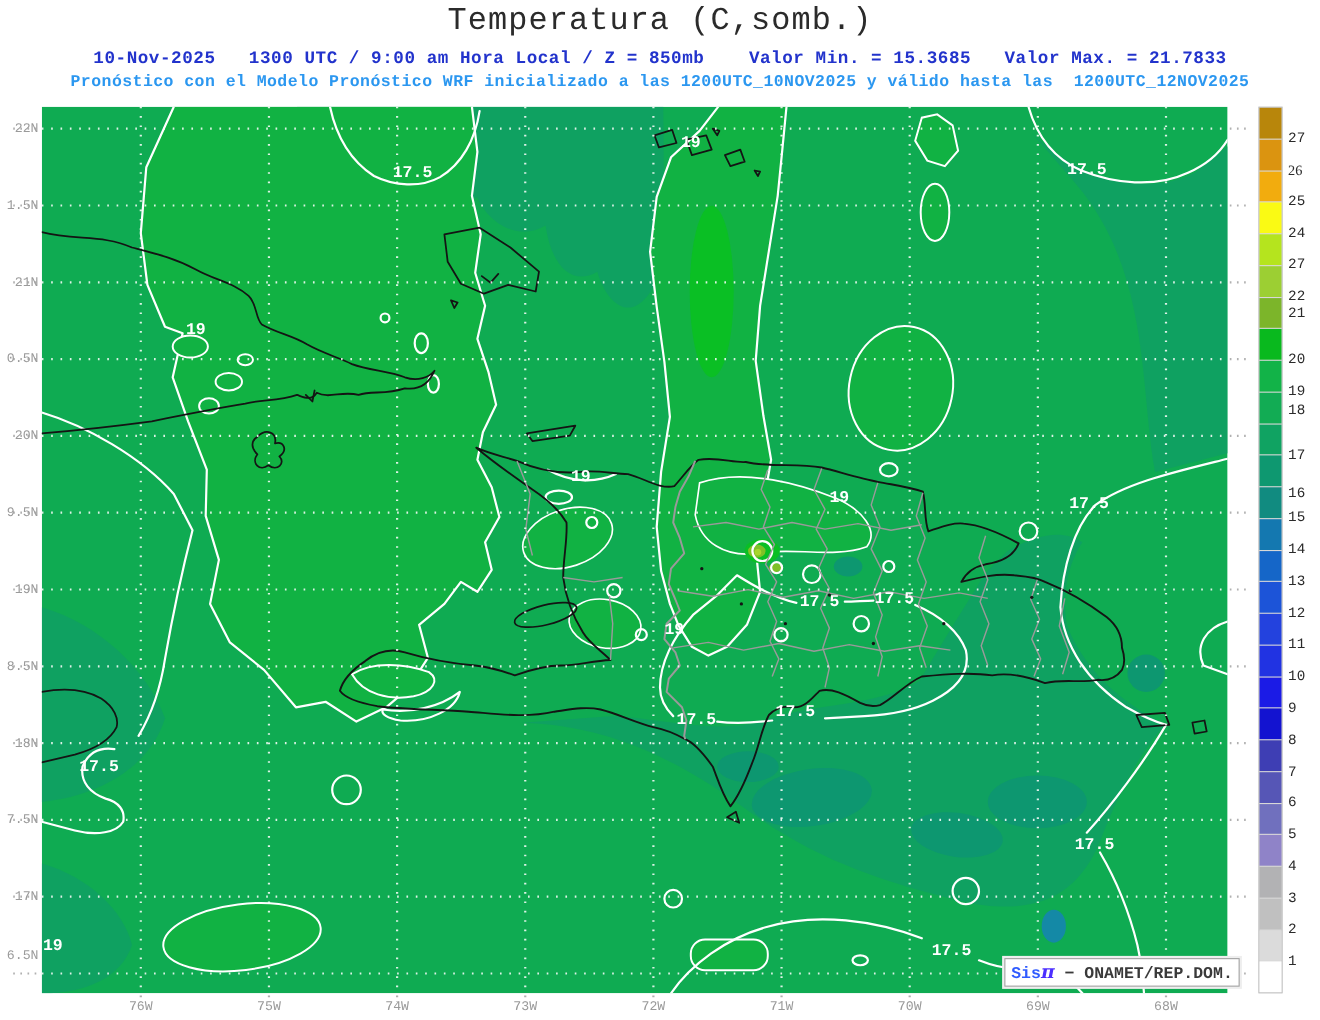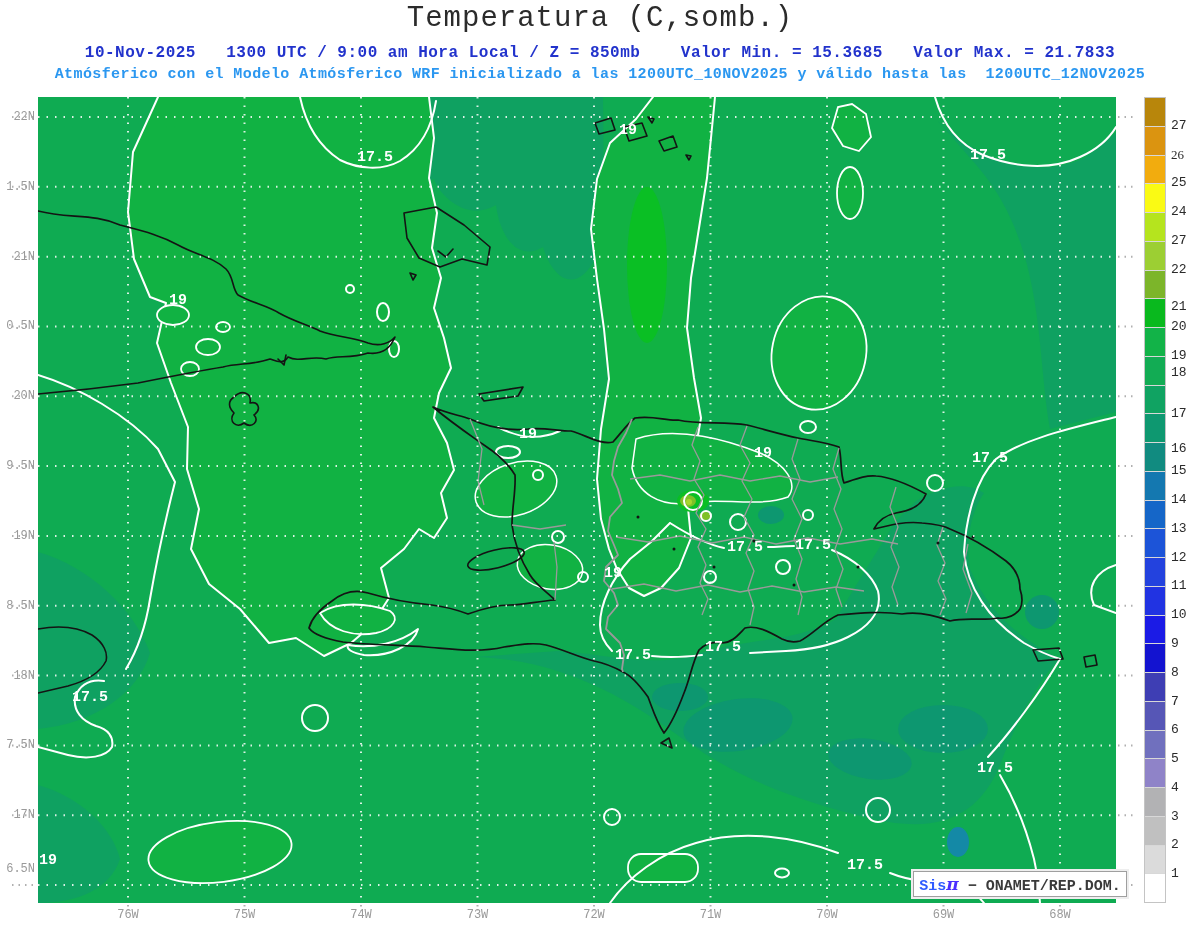--- a/index.html
+++ b/index.html
@@ -30,21 +30,21 @@
   #logo .pi{color:#4c2fff;font-weight:700;font-family:"DejaVu Serif",serif;font-style:italic;font-size:17px;}
   #logo .org{color:#3a3a3a;font-weight:700;}
 </style>
 </head>
 <body>
 
 <div id="page">
 
   <div class="title">Temperatura (C,somb.)</div>
   <div class="sub1">10-Nov-2025   1300 UTC / 9:00 am Hora Local / Z = 850mb    Valor Min. = 15.3685   Valor Max. = 21.7833</div>
-  <div class="sub2">Atmósferico con el Modelo Atmósferico WRF inicializado a las 1200UTC_10NOV2025 y válido hasta las  1200UTC_12NOV2025</div>
+  <div class="sub2">Pronóstico con el Modelo Pronóstico WRF inicializado a las 1200UTC_10NOV2025 y válido hasta las  1200UTC_12NOV2025</div>
 
   <svg id="map-svg" viewBox="0 0 1078 806">
 
     <rect x="0" y="0" width="1078" height="806" fill="#0FAB52"></rect>
 
     <g fill="#0FA161" stroke="none">
       <path d="M232,0 L565,0 L566,140 C545,205 515,185 505,150 C480,165 462,140 458,108 C430,125 402,100 396,82 C360,95 330,78 318,58 C290,75 258,52 246,28 Z"></path>
       <path d="M900,24 C945,68 1005,82 1048,60 L1078,36 L1078,315 L1012,332 C998,255 1008,150 940,70 Z"></path>
       <path d="M436,560 C520,562 585,598 645,642 C705,685 765,705 835,722 C905,738 942,716 962,668 C977,628 1000,582 1022,562 C990,546 952,520 932,472 C926,440 936,410 946,396 C926,382 898,392 878,404 L858,424 C838,456 818,488 798,522 C758,546 700,542 660,557 C620,572 560,556 520,554 Z"></path>
       <path d="M0,455 C52,470 96,512 112,556 C100,596 58,626 0,632 Z"></path>
@@ -306,21 +306,21 @@
       <div class="cblock" style="background: rgb(219, 219, 219);"></div>
       <div class="cblock" style="background: rgb(255, 255, 255);"></div>
     </div>
   <div id="cbar-ticks">
       <div class="cbtick" style="top: 117.786px;">27</div>
       <div class="cbtick" style="top: 146.571px; font-family: Liberation Serif, serif;">26</div>
       <div class="cbtick" style="top: 175.357px;">25</div>
       <div class="cbtick" style="top: 204.143px;">24</div>
       <div class="cbtick" style="top: 232.929px;">27</div>
       <div class="cbtick" style="top: 261.714px;">22</div>
-      <div class="cbtick" style="top: 299px;">21</div>
+      <div class="cbtick" style="top: 277px;">21</div>
       <div class="cbtick" style="top: 319.286px;">20</div>
       <div class="cbtick" style="top: 348.071px;">19</div>
       <div class="cbtick" style="top: 365px;">18</div>
       <div class="cbtick" style="top: 405.643px;">17</div>
       <div class="cbtick" style="top: 441px;">16</div>
       <div class="cbtick" style="top: 463.214px;">15</div>
       <div class="cbtick" style="top: 492px;">14</div>
       <div class="cbtick" style="top: 520.786px;">13</div>
       <div class="cbtick" style="top: 549.571px;">12</div>
       <div class="cbtick" style="top: 578.357px;">11</div>

